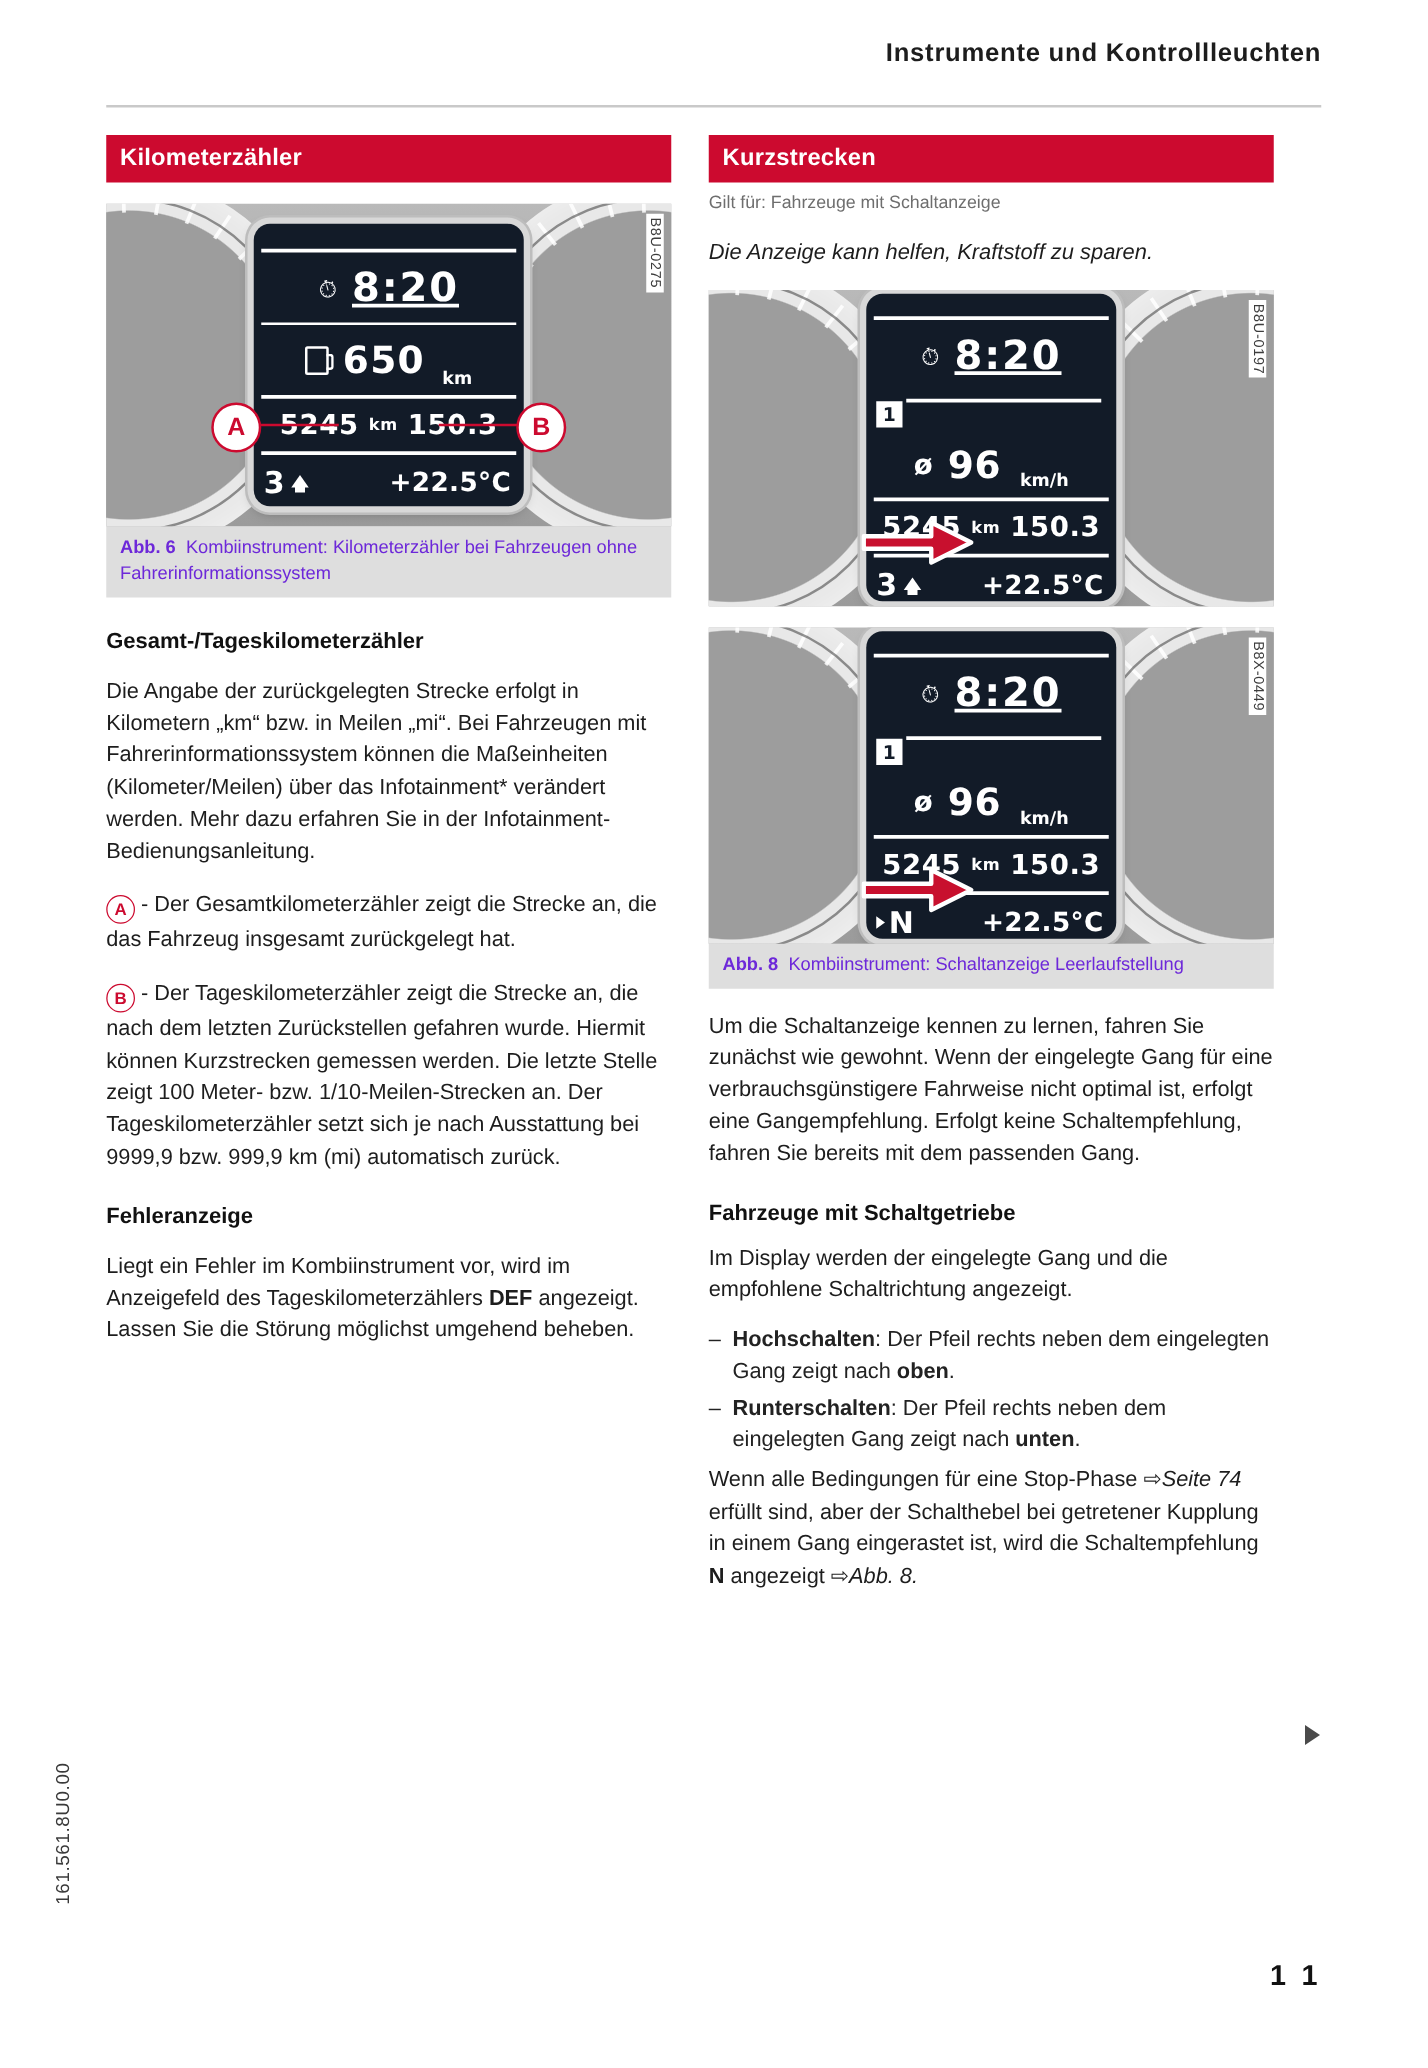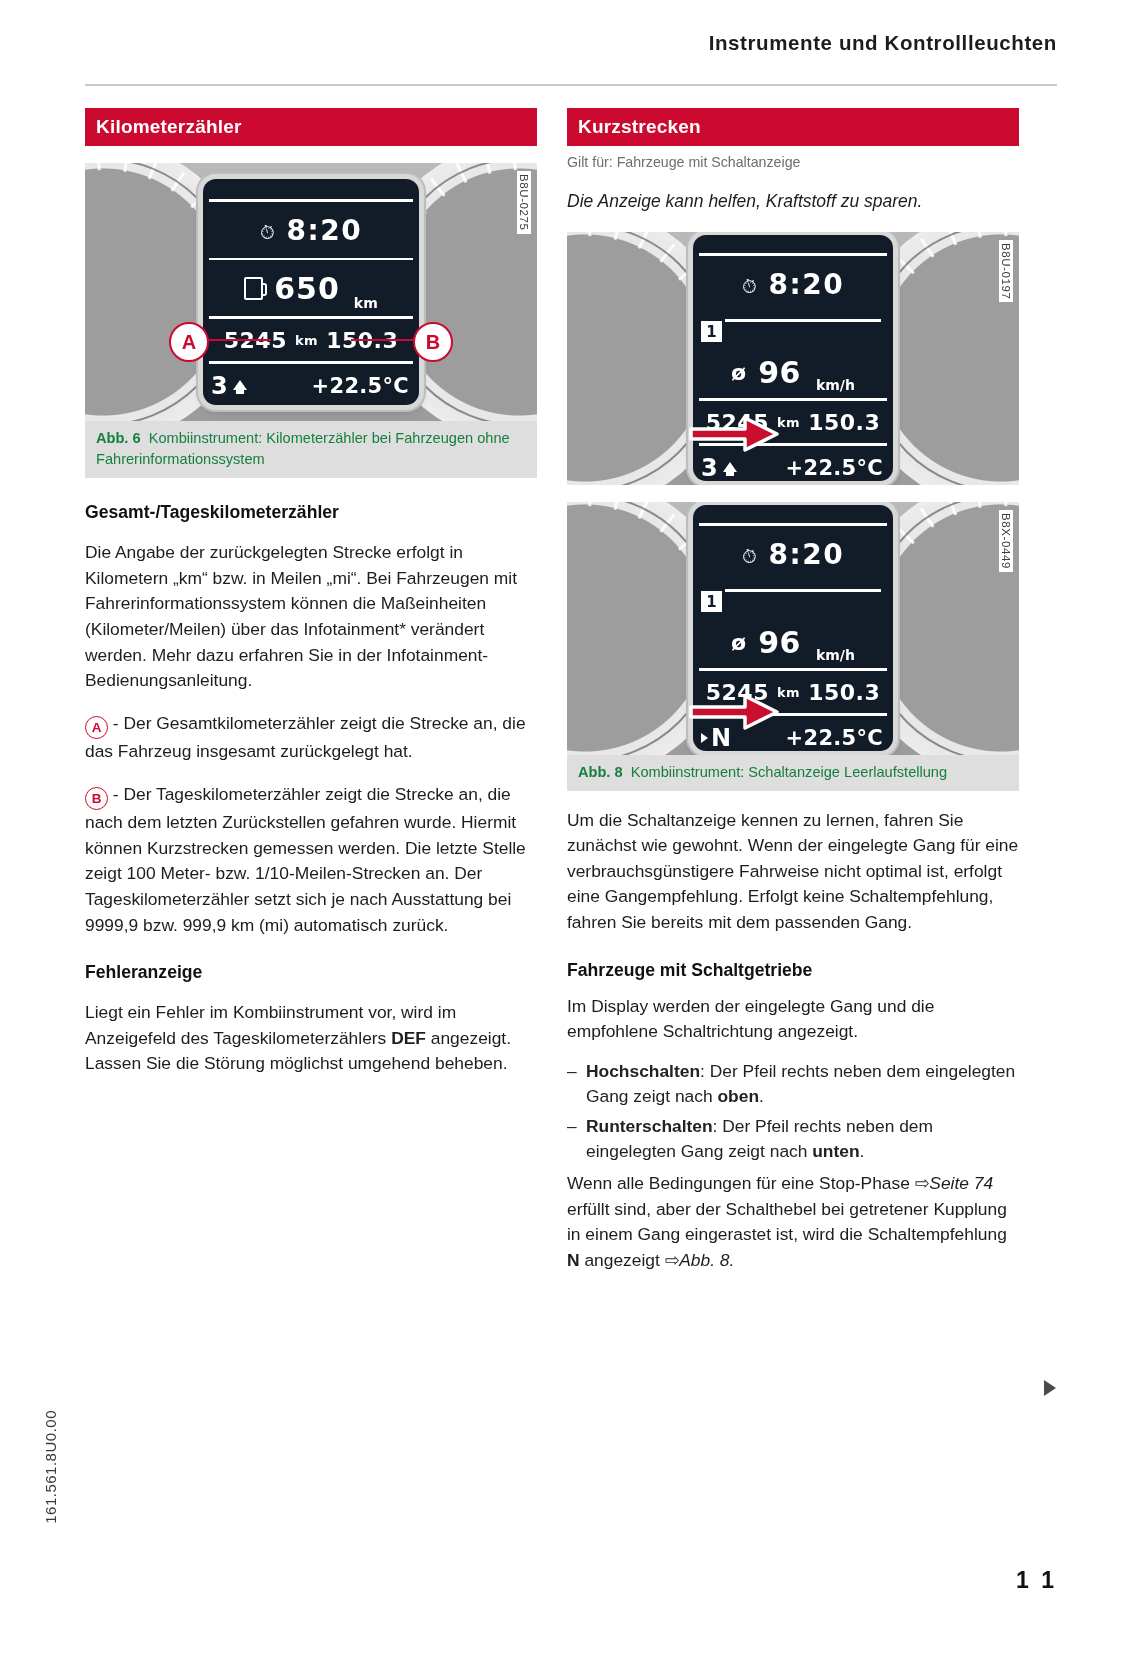--- a/index.html
+++ b/index.html
@@ -159,21 +159,21 @@
     color: #ffffff;
   }
   .lcd-top-pad { height: 20px; }
 
   .row-clock {
     justify-content: center;
     gap: 12px;
     height: 56px;
   }
   .clk-ico { font-size: 19px; line-height: 1; transform: translateY(2px) rotate(-14deg); }
-  .clk-val { font-size: 28px; font-weight: bold; letter-spacing: 1.5px; }
+  .clk-val { font-size: 32px; font-weight: bold; letter-spacing: 1.5px; text-decoration: underline; }
 
   .row-range {
     justify-content: center;
     gap: 11px;
     height: 56px;
   }
   .pump-ico {
     width: 15px; height: 19px;
     border: 2.2px solid #ffffff;
     border-radius: 2px;
@@ -287,21 +287,21 @@
     background: #ffffff;
     padding: 3px 1px;
     font-family: "Liberation Sans", sans-serif;
   }
 
   
   .fig-caption {
     background: #dedede;
     font-size: 14.6px;
     line-height: 1.45;
-    color: #15803d;
+    color: #6d28d9;
     padding: 7px 10px 8px 11px;
   }
   .fig-caption b { font-weight: bold; }
 
   
   p.body {
     font-size: 17.4px;
     line-height: 1.47;
     margin: 17px 0 0 0;
     color: #1d1d1d;

